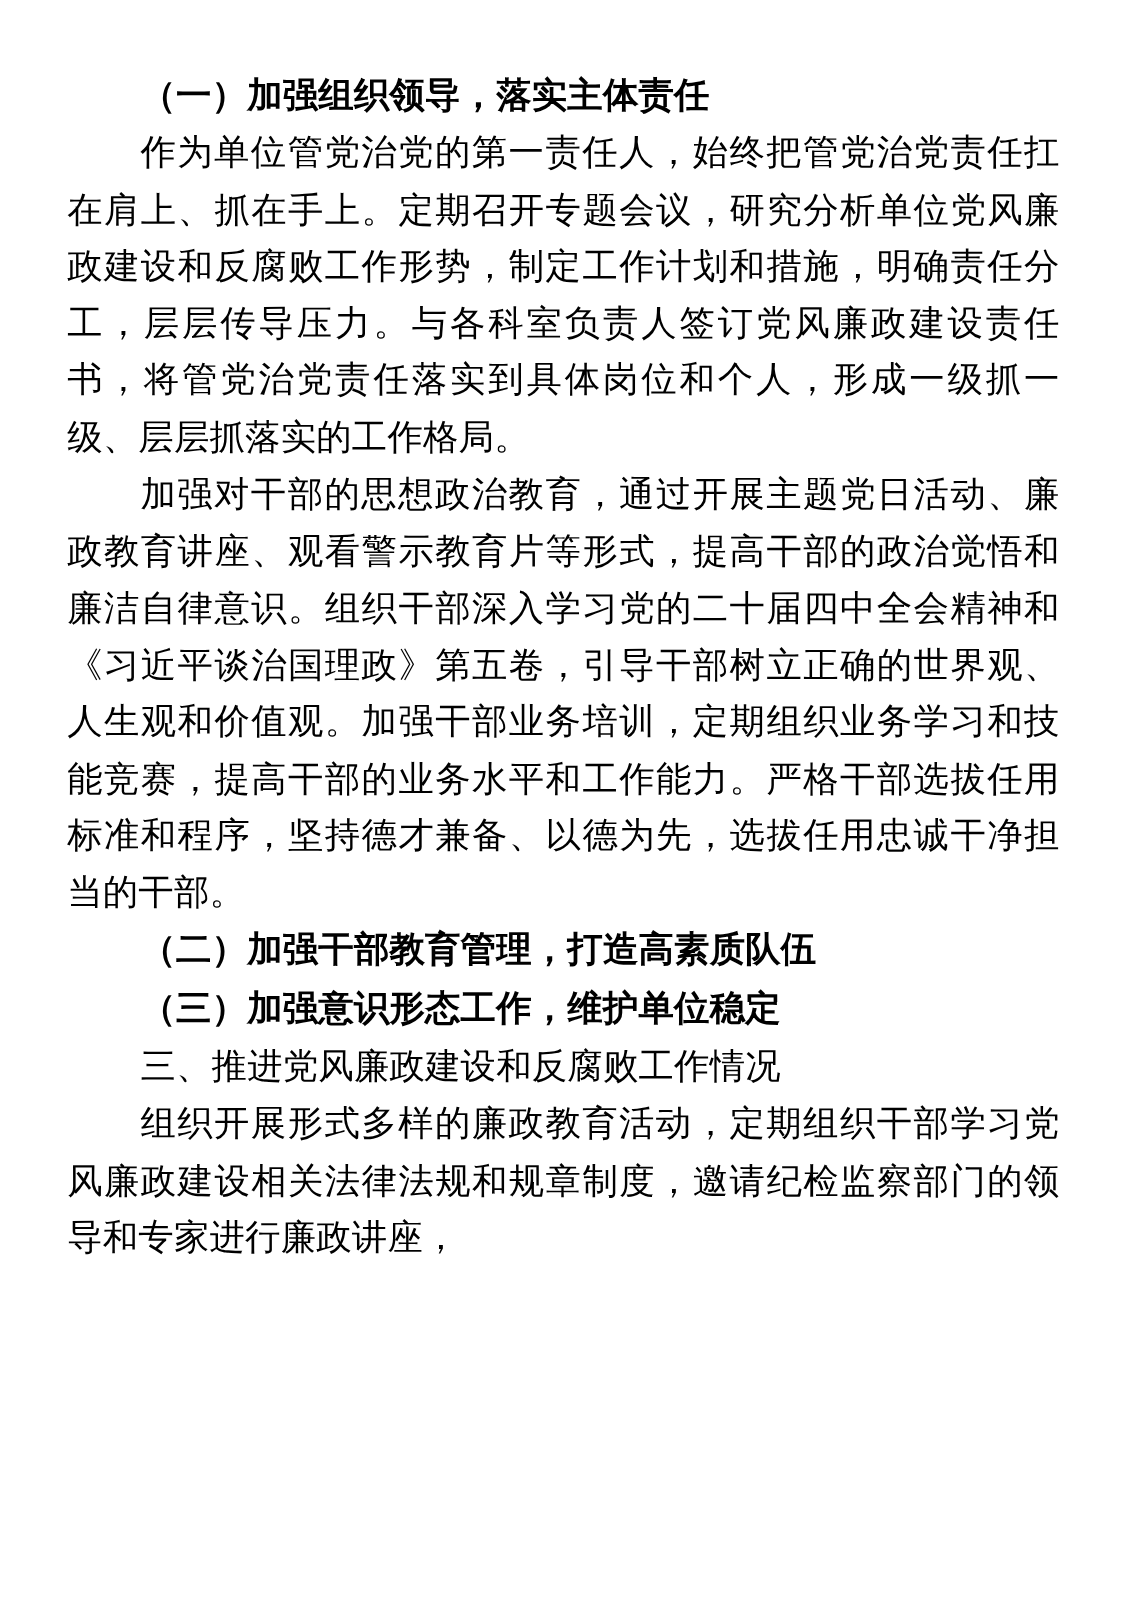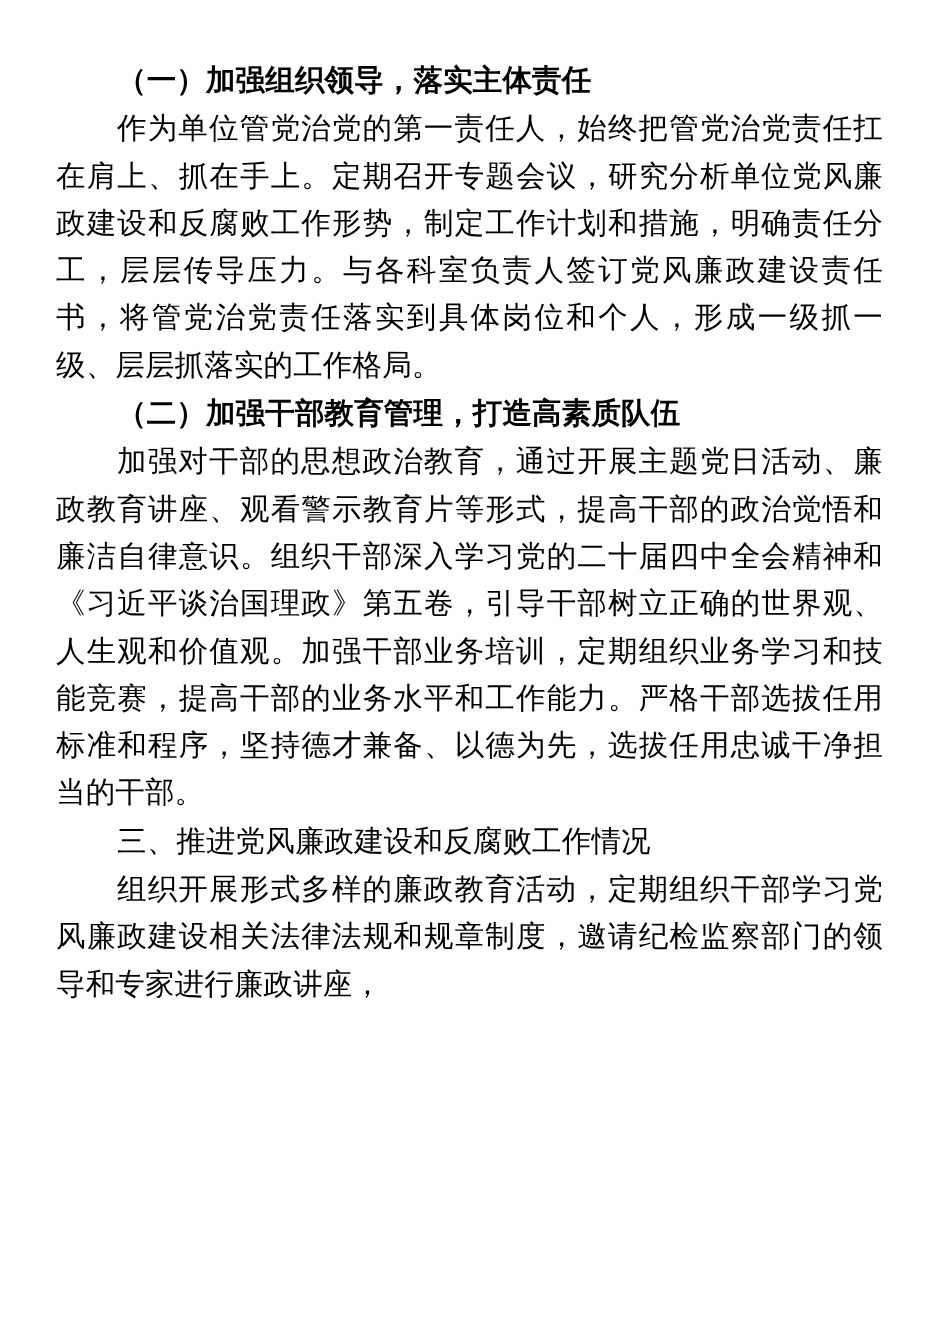--- a/index.html
+++ b/index.html
@@ -54,18 +54,19 @@
     margin: 0 12px 1px 0;
   }
 </style>
 </head>
 <body>
 
 <div class="page">
   <div class="doc-body" id="doc-body">
       <p class="block heading">（一）加强组织领导，落实主体责任</p>
       <p class="block para">作为单位管党治党的第一责任人，始终把管党治党责任扛在肩上、抓在手上。定期召开专题会议，研究分析单位党风廉政建设和反腐败工作形势，制定工作计划和措施，明确责任分工，层层传导压力。与各科室负责人签订党风廉政建设责任书，将管党治党责任落实到具体岗位和个人，形成一级抓一级、层层抓落实的工作格局。</p>
+      <p class="block para">加强对干部的思想政治教育，通过开展主题党日活动、廉政教育讲座、观看警示教育片等形式，提高干部的政治觉悟和廉洁自律意识。组织干部深入学习党的二十届四中全会精神和《习近平谈治国理政》第五卷，引导干部树立正确的世界观、人生观和价值观。加强干部业务培训，定期组织业务学习和技能竞赛，提高干部的业务水平和工作能力。严格干部选拔任用标准和程序，坚持德才兼备、以德为先，选拔任用忠诚干净担当的干部。</p>
       <p class="block heading">（二）加强干部教育管理，打造高素质队伍</p>
-      <p class="block para">加强对干部的思想政治教育，通过开展主题党日活动、廉政教育讲座、观看警示教育片等形式，提高干部的政治觉悟和廉洁自律意识。组织干部深入学习党的二十届四中全会精神和《习近平谈治国理政》第五卷，引导干部树立正确的世界观、人生观和价值观。加强干部业务培训，定期组织业务学习和技能竞赛，提高干部的业务水平和工作能力。严格干部选拔任用标准和程序，坚持德才兼备、以德为先，选拔任用忠诚干净担当的干部。</p>
+      <p class="block heading">（三）加强意识形态工作，维护单位稳定</p>
       <p class="block section-heading">三、推进党风廉政建设和反腐败工作情况</p>
       <p class="block para">组织开展形式多样的廉政教育活动，定期组织干部学习党风廉政建设相关法律法规和规章制度，邀请纪检监察部门的领导和专家进行廉政讲座，</p>
     </div>
 </div>
 
 </body></html>

